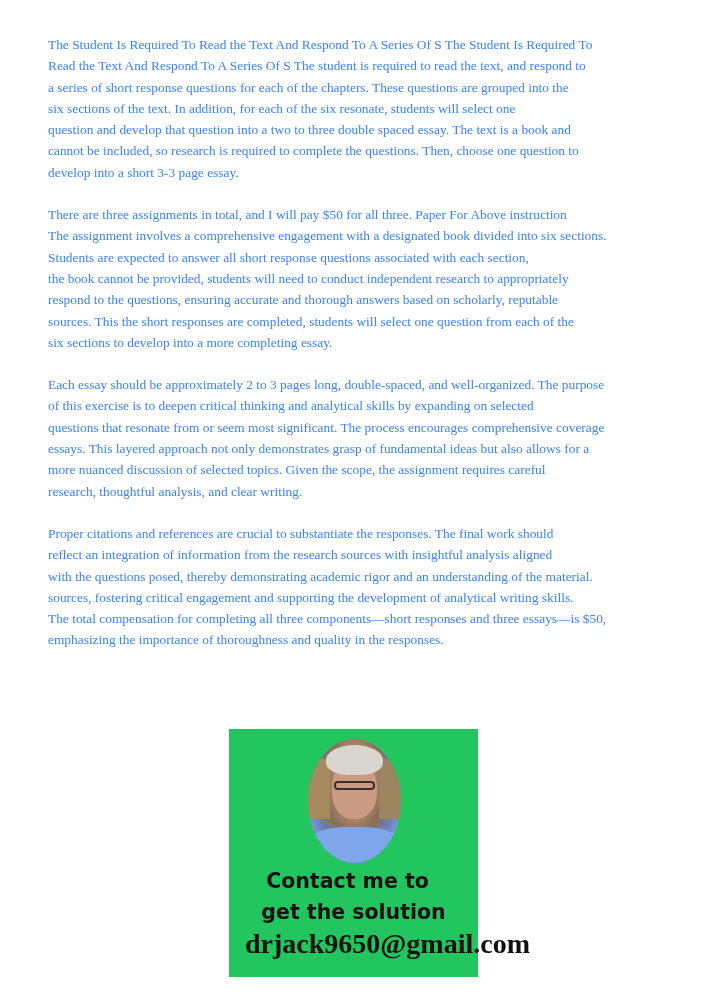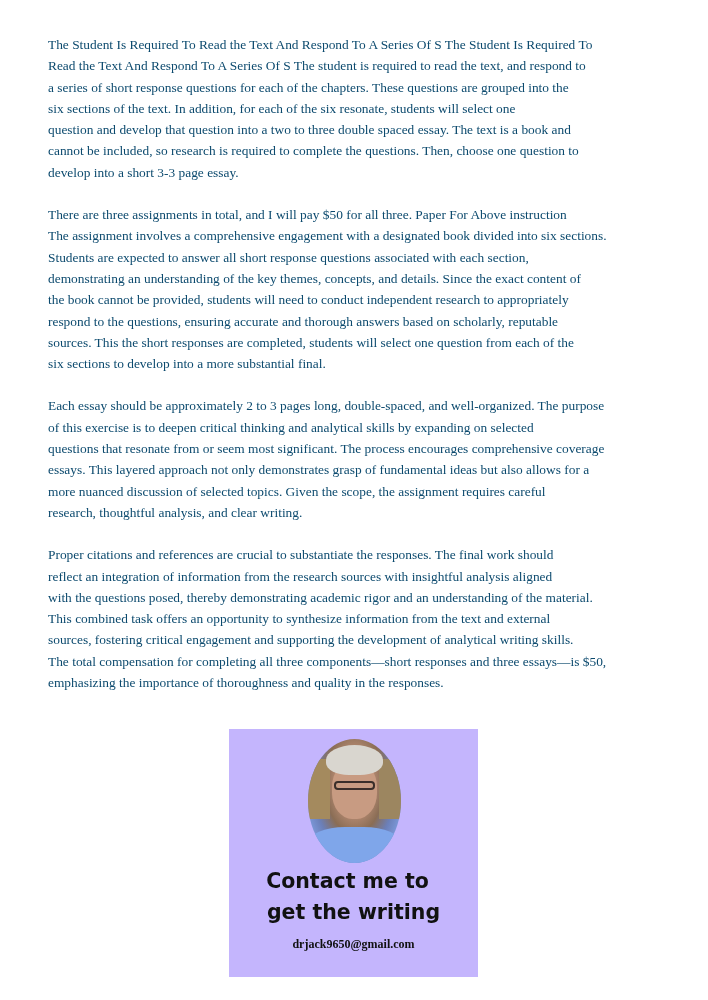--- a/index.html
+++ b/index.html
@@ -3,27 +3,27 @@
   <meta charset="utf-8">
   <style>
     html, body { margin: 0; padding: 0; background: #ffffff; }
     body { width: 708px; height: 1000px; position: relative; overflow: hidden; }
     .page { position: absolute; left: 48px; top: 34px; width: 640px; }
     .para { margin: 0 0 21px 0; }
     .line {
       font-family: "Liberation Serif", serif;
       font-size: 13.4px;
       line-height: 21.3px;
-      color: #0c4a6e;
+      color: #3b82f6;
       white-space: nowrap;
       display: block;
     }
     .ad {
       position: absolute; left: 229px; top: 729px; width: 249px; height: 248px;
-      background: #c4b5fd;
+      background: #22c55e;
     }
     .portrait {
       position: absolute; left: 79px; top: 10px; width: 93px; height: 124px;
       border-radius: 50%;
       overflow: hidden;
       background: radial-gradient(ellipse at 50% 35%, #c9a28a 0%, #b58a72 28%, #8a6d55 45%, #6b7fb8 62%, #7f9ee0 80%, #5d7cc4 100%);
     }
     .portrait .hair { position:absolute; left:18px; top:6px; width:57px; height:30px; border-radius:50% 50% 40% 40%; background:#d9d6cf; }
     .portrait .face { position:absolute; left:24px; top:22px; width:45px; height:58px; border-radius:45%; background:#c89b82; }
     .portrait .glasses { position:absolute; left:26px; top:42px; width:41px; height:9px; border:2px solid #3a2e2a; border-radius:4px; box-sizing:border-box; }
@@ -31,72 +31,70 @@
     .portrait .bg-left { position:absolute; left:0; top:20px; width:22px; height:60px; background:#a48a5e; }
     .portrait .bg-right { position:absolute; right:0; top:20px; width:22px; height:60px; background:#9c8660; }
     .ad-title {
       position: absolute; left: 0; width: 249px; text-align: center;
       font-family: "DejaVu Sans", sans-serif; font-weight: bold;
       font-size: 20.5px; color: #111111; line-height: 30px;
     }
     .ad-title.l1 { top: 137px; left: -6px; }
     .ad-title.l2 { top: 168px; left: 0; }
     .ad-email {
-      position: absolute; left: 0; top: 200px; width: 249px; text-align: center;
+      position: absolute; left: 16px; top: 200px; width: 249px; text-align: center;
       font-family: "Liberation Serif", serif; font-weight: bold;
-      font-size: 12px; color: #111111; line-height: 30px;
+      font-size: 28px; color: #111111; line-height: 30px;
     }
   </style>
 </head>
 <body>
 
 <div class="page">
   <div class="para">
     <span class="line">The Student Is Required To Read the Text And Respond To A Series Of S The Student Is Required To</span>
     <span class="line">Read the Text And Respond To A Series Of S The student is required to read the text, and respond to</span>
     <span class="line">a series of short response questions for each of the chapters. These questions are grouped into the</span>
     <span class="line">six sections of the text. In addition, for each of the six resonate, students will select one</span>
     <span class="line">question and develop that question into a two to three double spaced essay. The text is a book and</span>
     <span class="line">cannot be included, so research is required to complete the questions. Then, choose one question to</span>
     <span class="line">develop into a short 3-3 page essay.</span>
   </div>
   <div class="para">
     <span class="line">There are three assignments in total, and I will pay $50 for all three. Paper For Above instruction</span>
     <span class="line">The assignment involves a comprehensive engagement with a designated book divided into six sections.</span>
     <span class="line">Students are expected to answer all short response questions associated with each section,</span>
-    <span class="line">demonstrating an understanding of the key themes, concepts, and details. Since the exact content of</span>
     <span class="line">the book cannot be provided, students will need to conduct independent research to appropriately</span>
     <span class="line">respond to the questions, ensuring accurate and thorough answers based on scholarly, reputable</span>
     <span class="line">sources. This the short responses are completed, students will select one question from each of the</span>
-    <span class="line">six sections to develop into a more substantial final.</span>
+    <span class="line">six sections to develop into a more completing essay.</span>
   </div>
   <div class="para">
     <span class="line">Each essay should be approximately 2 to 3 pages long, double-spaced, and well-organized. The purpose</span>
     <span class="line">of this exercise is to deepen critical thinking and analytical skills by expanding on selected</span>
     <span class="line">questions that resonate from or seem most significant. The process encourages comprehensive coverage</span>
     <span class="line">essays. This layered approach not only demonstrates grasp of fundamental ideas but also allows for a</span>
     <span class="line">more nuanced discussion of selected topics. Given the scope, the assignment requires careful</span>
     <span class="line">research, thoughtful analysis, and clear writing.</span>
   </div>
   <div class="para">
     <span class="line">Proper citations and references are crucial to substantiate the responses. The final work should</span>
     <span class="line">reflect an integration of information from the research sources with insightful analysis aligned</span>
     <span class="line">with the questions posed, thereby demonstrating academic rigor and an understanding of the material.</span>
-    <span class="line">This combined task offers an opportunity to synthesize information from the text and external</span>
     <span class="line">sources, fostering critical engagement and supporting the development of analytical writing skills.</span>
     <span class="line">The total compensation for completing all three components—short responses and three essays—is $50,</span>
     <span class="line">emphasizing the importance of thoroughness and quality in the responses.</span>
   </div>
 </div>
 
 <div class="ad">
   <div class="portrait">
     <div class="bg-left"></div>
     <div class="bg-right"></div>
     <div class="shirt"></div>
     <div class="face"></div>
     <div class="hair"></div>
     <div class="glasses"></div>
   </div>
   <div class="ad-title l1">Contact me to</div>
-  <div class="ad-title l2">get the writing</div>
+  <div class="ad-title l2">get the solution</div>
   <div class="ad-email">drjack9650@gmail.com</div>
 </div>
 
 </body></html>

